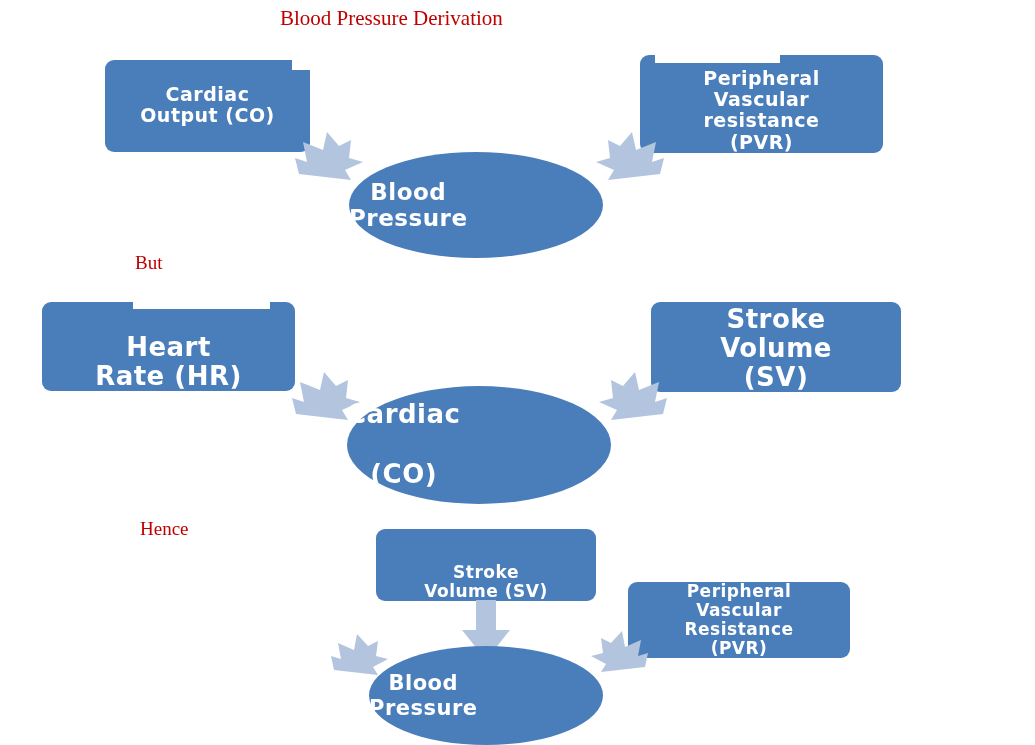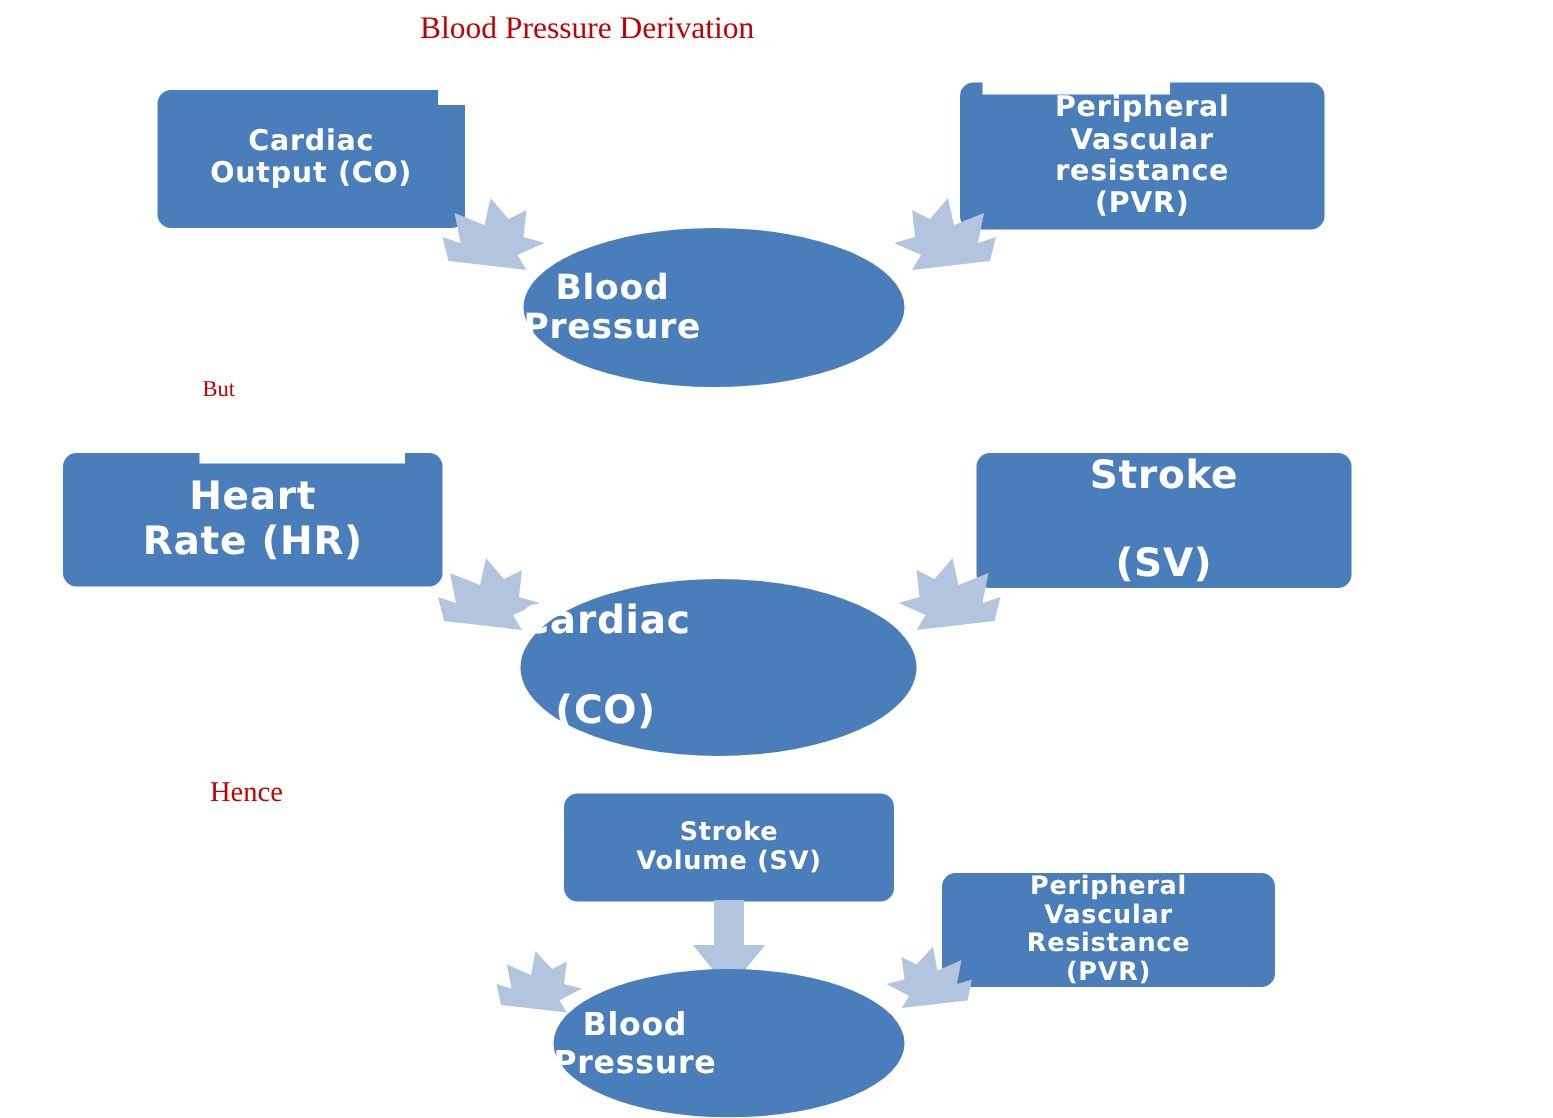--- a/index.html
+++ b/index.html
@@ -26,37 +26,37 @@
     color: #c00000;
     white-space: nowrap;
     line-height: 1;
   }
   #title {
     font-size: 21px;
     left: 280px;
     top: 8px;
   }
   #but-label {
-    font-size: 15px;
+    font-size: 19px;
     left: 135px;
     top: 253px;
   }
   #hence-label {
     font-size: 19px;
     left: 140px;
     top: 519px;
   }
 
   
   .node-box {
     position: absolute;
     background: #4a7ebb;
     border-radius: 9px;
     display: flex;
-    align-items: center;
+    align-items: flex-end;
     justify-content: center;
     text-align: center;
     color: #ffffff;
     font-family: "DejaVu Sans", sans-serif;
     font-weight: bold;
     letter-spacing: 0.5px;
     line-height: 1.12;
     box-sizing: border-box;
   }
   
@@ -158,21 +158,21 @@
 
   <div class="arrow" id="r2-arrow-left" style="left:290px; top:368px;">
     <svg width="74" height="54" viewBox="0 0 74 54">
       <path d="M 6 46 L 2 30 L 14 34 L 10 14 L 30 22 L 34 4 L 46 18 L 58 12 L 56 30 L 70 34 L 52 42 L 58 52 Z" fill="#b3c4de"></path>
     </svg>
   </div>
 
   <div class="node-box" id="r2-right" style="left:651px; top:302px; width:250px; height:90px; font-size:26px;">
     <div>
       <span>Stroke</span><br>
-      <br>
+      <span>Volume</span><br>
       <span>(SV)</span>
     </div>
   </div>
 
   <div class="arrow" id="r2-arrow-right" style="left:595px; top:368px;">
     <svg width="74" height="54" viewBox="0 0 74 54">
       <g transform="translate(74,0) scale(-1,1)">
         <path d="M 6 46 L 2 30 L 14 34 L 10 14 L 30 22 L 34 4 L 46 18 L 58 12 L 56 30 L 70 34 L 52 42 L 58 52 Z" fill="#b3c4de"></path>
       </g>
     </svg>

